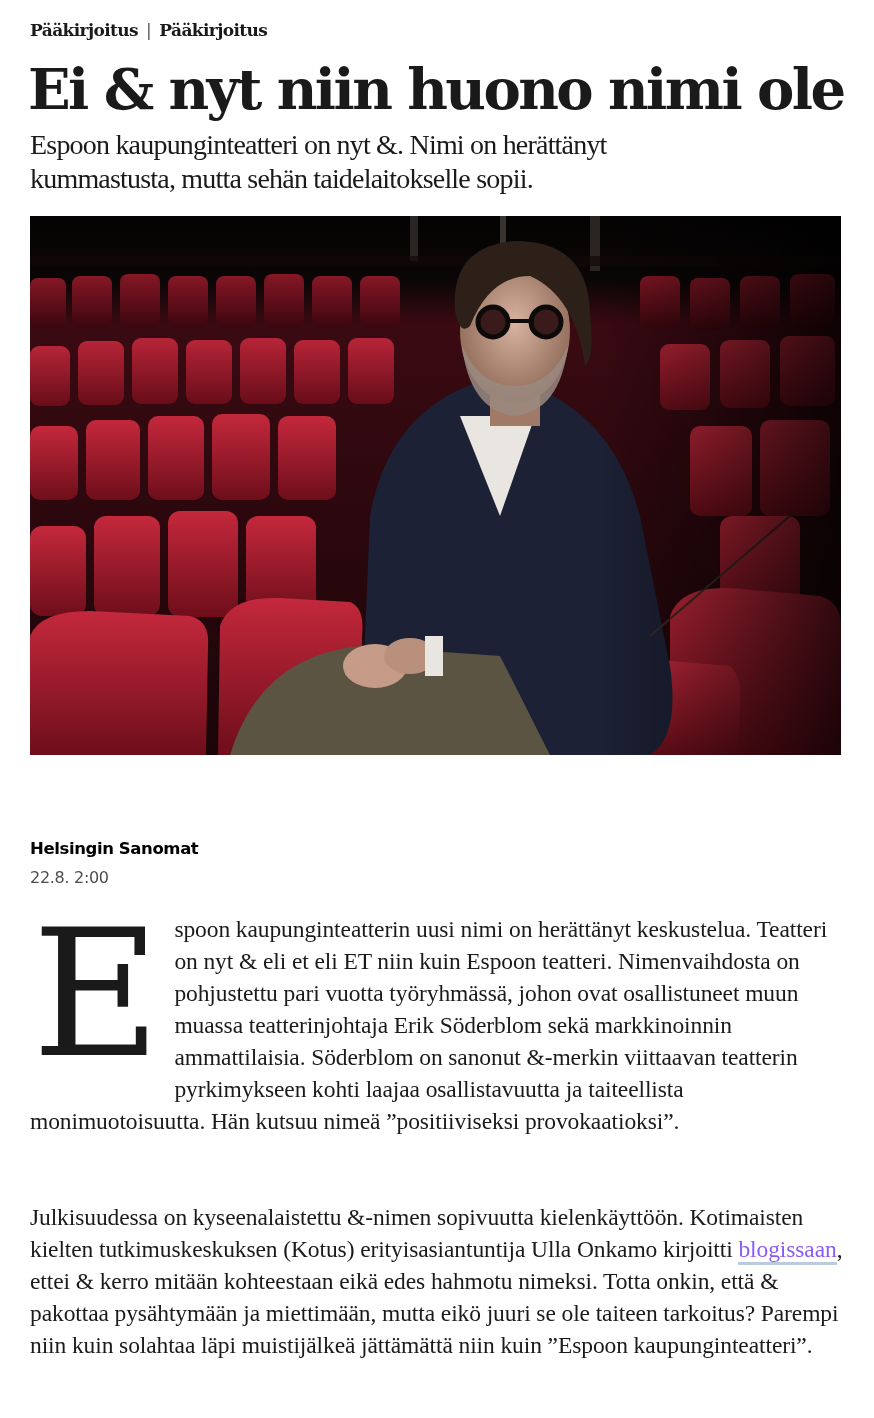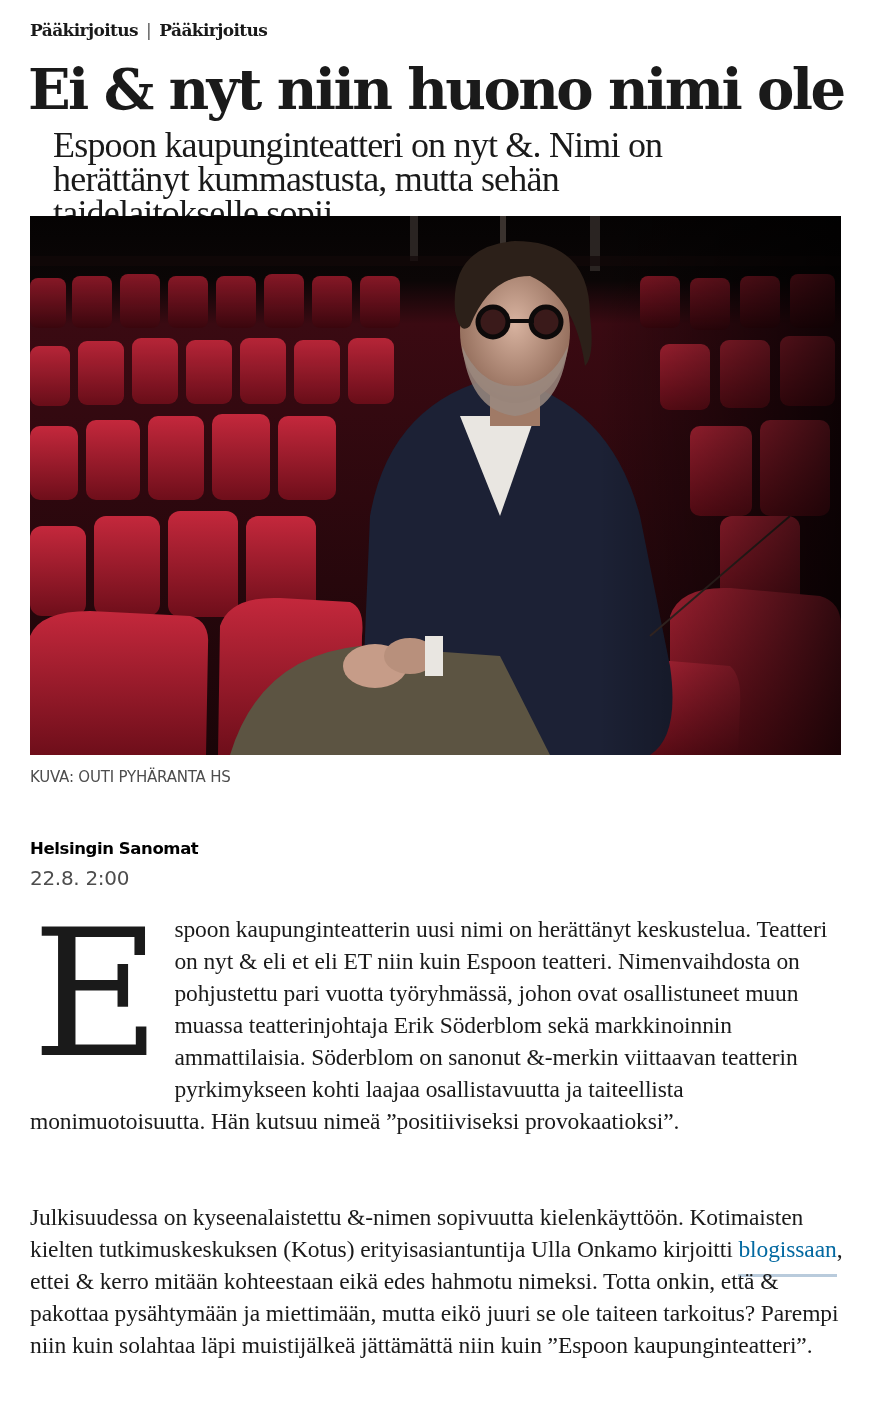--- a/index.html
+++ b/index.html
@@ -17,23 +17,22 @@
     .headline {
       position: absolute; left: 28px; top: 58px;
       font-family: "DejaVu Serif", serif; font-weight: bold;
       font-size: 56px; line-height: 62px; letter-spacing: -2.6px;
       color: #1a1a1a; white-space: nowrap;
     }
 
     .lead {
       position: absolute; left: 30px; top: 128px; width: 700px;
       font-family: "Liberation Serif", serif;
-      font-size: 36px; line-height: 34px; letter-spacing: -0.8px;
+      font-size: 28px; line-height: 34px; letter-spacing: -0.8px;
       color: #1a1a1a;
-      margin-left: 23px;
     }
 
     .photo {
       position: absolute; left: 30px; top: 216px; width: 811px; height: 539px;
       overflow: hidden; background: #0a0506;
     }
     .photo svg { display: block; }
 
     .caption {
       position: absolute; left: 30px; top: 765px; width: 800px;
@@ -42,41 +41,41 @@
     }
 
     .byline {
       position: absolute; left: 30px; top: 836px;
       font-family: "DejaVu Sans", sans-serif; font-weight: bold;
       font-size: 16.5px; line-height: 26px; letter-spacing: -0.4px; color: #000000;
     }
     .dateline {
       position: absolute; left: 30px; top: 865px;
       font-family: "DejaVu Sans", sans-serif;
-      font-size: 20px; line-height: 26px; letter-spacing: -0.3px; color: #4d4d4d;
+      font-size: 16px; line-height: 26px; letter-spacing: -0.3px; color: #4d4d4d;
     }
 
     .body-text {
       position: absolute; left: 30px; width: 820px;
       font-family: "Liberation Serif", serif;
       font-size: 23.5px; line-height: 32px; letter-spacing: -0.1px; color: #1a1a1a;
     }
     .p1 { top: 913px; }
     .p2 { top: 1201px; }
 
     .dropcap {
       float: left;
       font-family: "DejaVu Serif", serif;
       font-size: 176px; line-height: 146px; height: 155px;
       margin: 9px 14px 0 2px; color: #1a1a1a; font-weight: normal;
     }
 
     .link {
-      color: #0369a1; text-decoration: none;
-      border-bottom: 3px solid #b9cbdc; padding-bottom: 12px;
+      color: #8b5cf6; text-decoration: none;
+      border-bottom: 3px solid #b9cbdc; padding-bottom: 0px;
       cursor: pointer;
     }
   </style>
 </head>
 <body>
 
 <div class="kicker">
   <span>Pääkirjoitus</span><span class="sep">|</span><span>Pääkirjoitus</span>
 </div>
 
@@ -187,21 +186,20 @@
     <circle cx="463" cy="106" r="15" fill="#3a1a1a" stroke="#0d0a0a" stroke-width="5"></circle>
     <circle cx="516" cy="106" r="15" fill="#3a1a1a" stroke="#0d0a0a" stroke-width="5"></circle>
     <rect x="476" y="103" width="28" height="4" fill="#0d0a0a"></rect>
 
     <line x1="620" y1="420" x2="760" y2="300" stroke="#3a2a26" stroke-width="2"></line>
     <rect width="811" height="539" fill="url(#fade)"></rect>
   </svg>
 </div>
 
 <div class="caption">
-  <div>KUVA: OUTI PYHÄRANTA HS</div>
 </div>
 
 <div class="byline">Helsingin Sanomat</div>
 <div class="dateline">22.8. 2:00</div>
 
 <div class="body-text p1">
   <span class="dropcap">E</span><span>spoon kaupunginteatterin uusi nimi on herättänyt keskustelua. Teatteri on nyt &amp; eli et eli ET niin kuin Espoon teatteri. Nimenvaihdosta on pohjustettu pari vuotta työryhmässä, johon ovat osallistuneet muun muassa teatterinjohtaja Erik Söderblom sekä markkinoinnin ammattilaisia. Söderblom on sanonut &amp;-merkin viittaavan teatterin pyrkimykseen kohti laajaa osallistavuutta ja taiteellista monimuotoisuutta. Hän kutsuu nimeä ”positiiviseksi provokaatioksi”.</span>
 </div>
 
 <div class="body-text p2">

